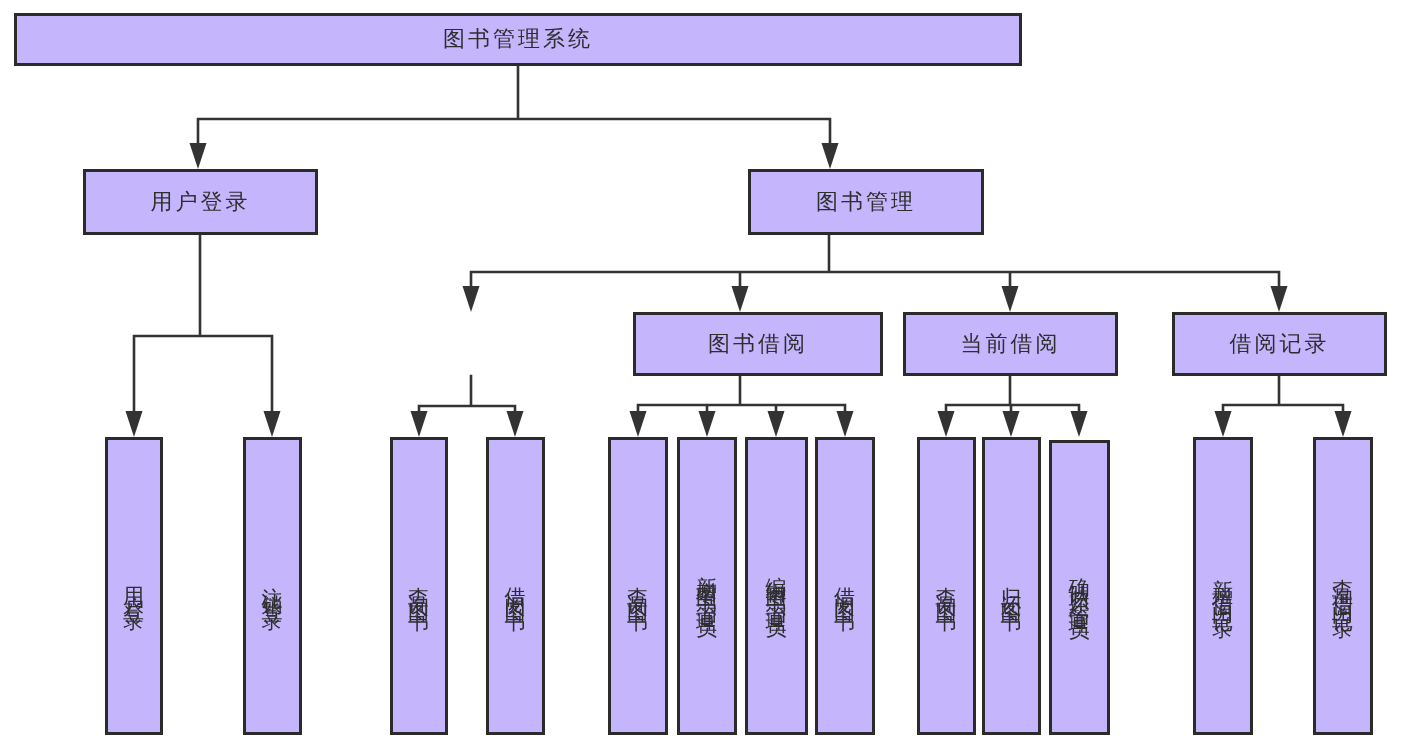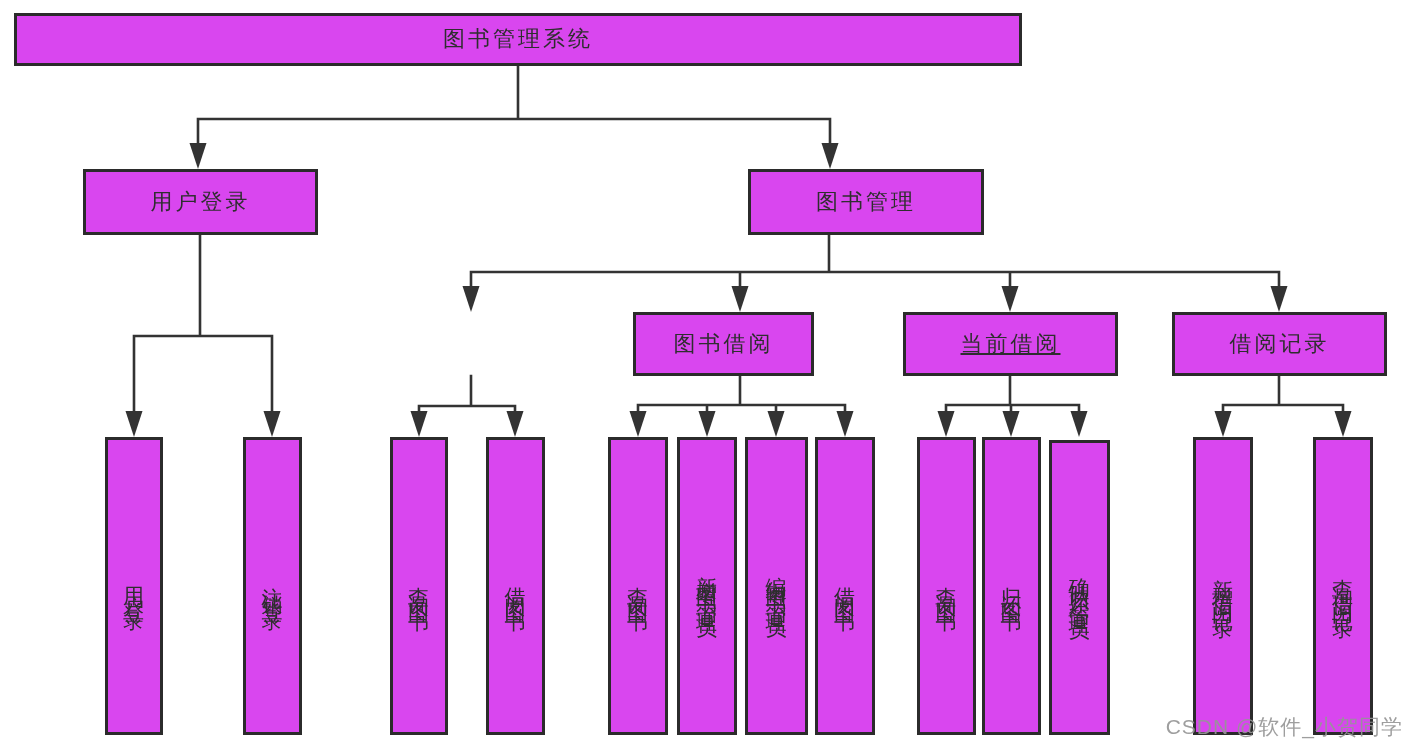--- a/index.html
+++ b/index.html
@@ -2,21 +2,21 @@
 <html><head>
 <meta charset="utf-8">
 <style>
   html,body { margin:0; padding:0; background:#ffffff; }
   #canvas {
     position:relative; width:1405px; height:747px; background:#ffffff;
     font-family:"Liberation Sans", sans-serif; overflow:hidden;
   }
   #wires { position:absolute; left:0; top:0; width:1405px; height:747px; }
   .node {
-    position:absolute; box-sizing:border-box; background:#d946ef;
+    position:absolute; box-sizing:border-box; background:#c4b5fd;
     border:3px solid #2b2b2b; color:#2e2e2e;
     display:flex; align-items:center; justify-content:center;
     text-align:center; line-height:1.1;
   }
   .hbox { font-size:22px; letter-spacing:3px; }
   .vbox {
     writing-mode:vertical-rl; text-orientation:mixed;
     font-size:21px; letter-spacing:8px;
   }
   .watermark {
@@ -68,36 +68,35 @@
       <polygon points="1223,437 1214.5,411 1231.5,411"></polygon>
       <polygon points="1343,437 1334.5,411 1351.5,411"></polygon>
     </g>
   </svg>
 
   <div class="node hbox" style="left:14px; top:13px; width:1008px; height:53px;">图书管理系统</div>
 
   <div class="node hbox" style="left:83px; top:169px; width:235px; height:66px;">用户登录</div>
   <div class="node hbox" style="left:711px; top:169px; width:236px; height:66px;margin-left:37px;">图书管理</div>
 
-  <div class="node hbox" style="left:633px; top:312px; width:181px; height:64px;">图书借阅</div>
-  <div class="node hbox" style="left:903px; top:312px; width:215px; height:64px;text-decoration:underline;">当前借阅</div>
+  <div class="node hbox" style="left:633px; top:312px; width:250px; height:64px;">图书借阅</div>
+  <div class="node hbox" style="left:903px; top:312px; width:215px; height:64px;">当前借阅</div>
   <div class="node hbox" style="left:1172px; top:312px; width:215px; height:64px;">借阅记录</div>
 
   <div class="node vbox" style="left:105px; top:437px; width:58px; height:298px;">用户登录</div>
   <div class="node vbox" style="left:243px; top:437px; width:59px; height:298px;">注销登录</div>
 
   <div class="node vbox" style="left:390px; top:437px; width:58px; height:298px;">查询图书</div>
   <div class="node vbox" style="left:486px; top:437px; width:59px; height:298px;">借阅图书</div>
 
   <div class="node vbox" style="left:608px; top:437px; width:60px; height:298px;">查询图书</div>
   <div class="node vbox" style="left:677px; top:437px; width:60px; height:298px; letter-spacing:6px;">新增图书（管理员）</div>
   <div class="node vbox" style="left:745px; top:437px; width:63px; height:298px; letter-spacing:6px;">编辑图书（管理员）</div>
   <div class="node vbox" style="left:815px; top:437px; width:60px; height:298px;">借阅图书</div>
 
   <div class="node vbox" style="left:917px; top:437px; width:59px; height:298px;">查询图书</div>
   <div class="node vbox" style="left:982px; top:437px; width:59px; height:298px;">归还图书</div>
   <div class="node vbox" style="left:1049px; top:440px; width:61px; height:295px; letter-spacing:6px;">确认归还（管理员）</div>
 
   <div class="node vbox" style="left:1193px; top:437px; width:60px; height:298px;">新增借阅记录</div>
   <div class="node vbox" style="left:1313px; top:437px; width:60px; height:298px;">查询借阅记录</div>
 
-  <div class="watermark">CSDN @软件_小贺同学</div>
 </div>
 
 </body></html>

